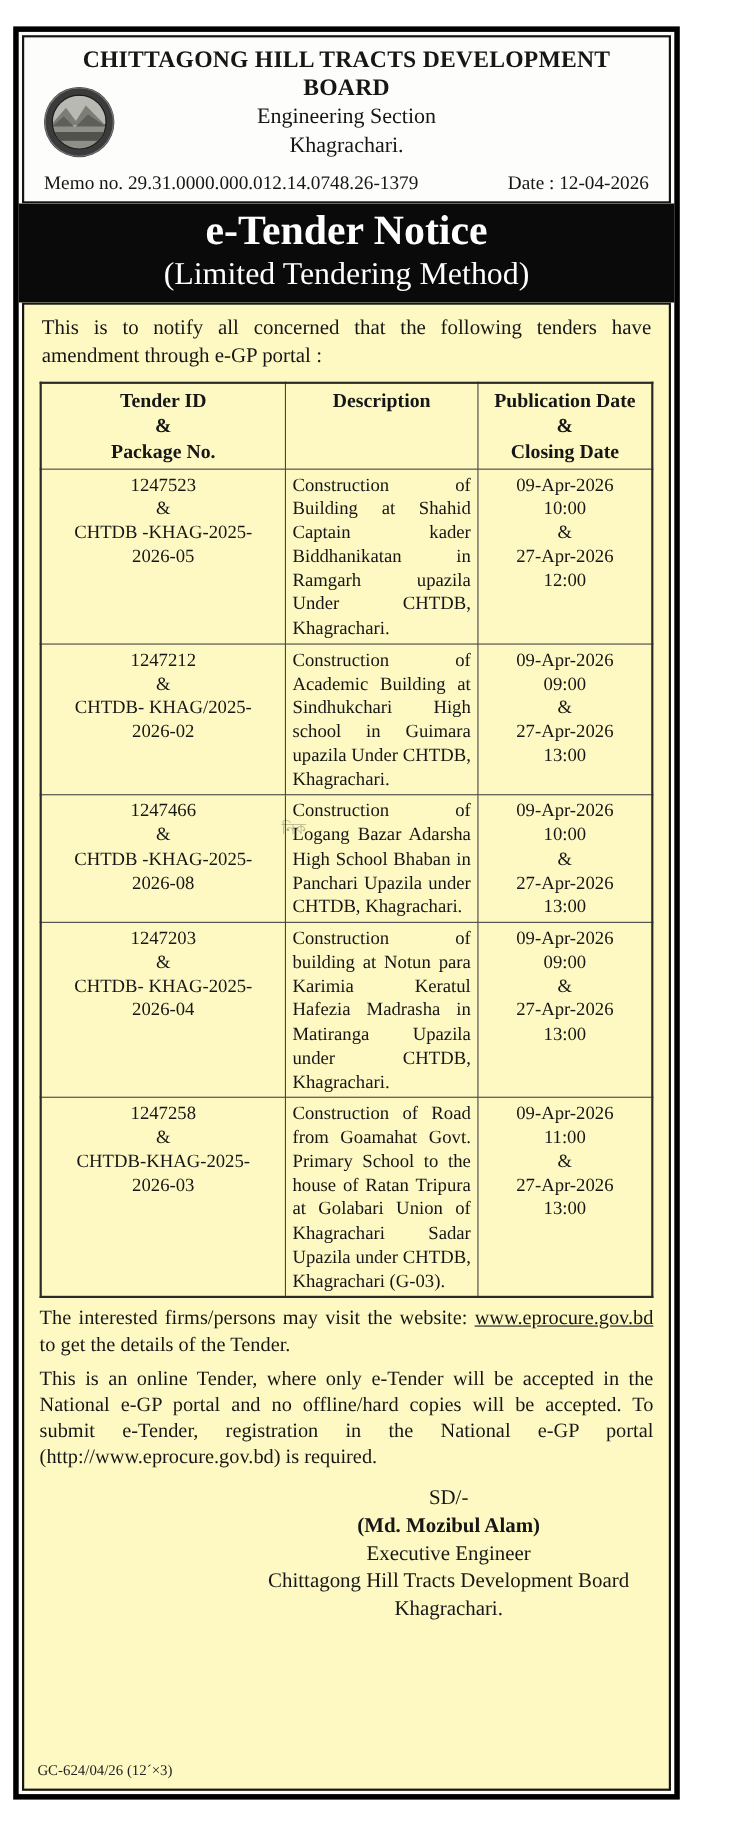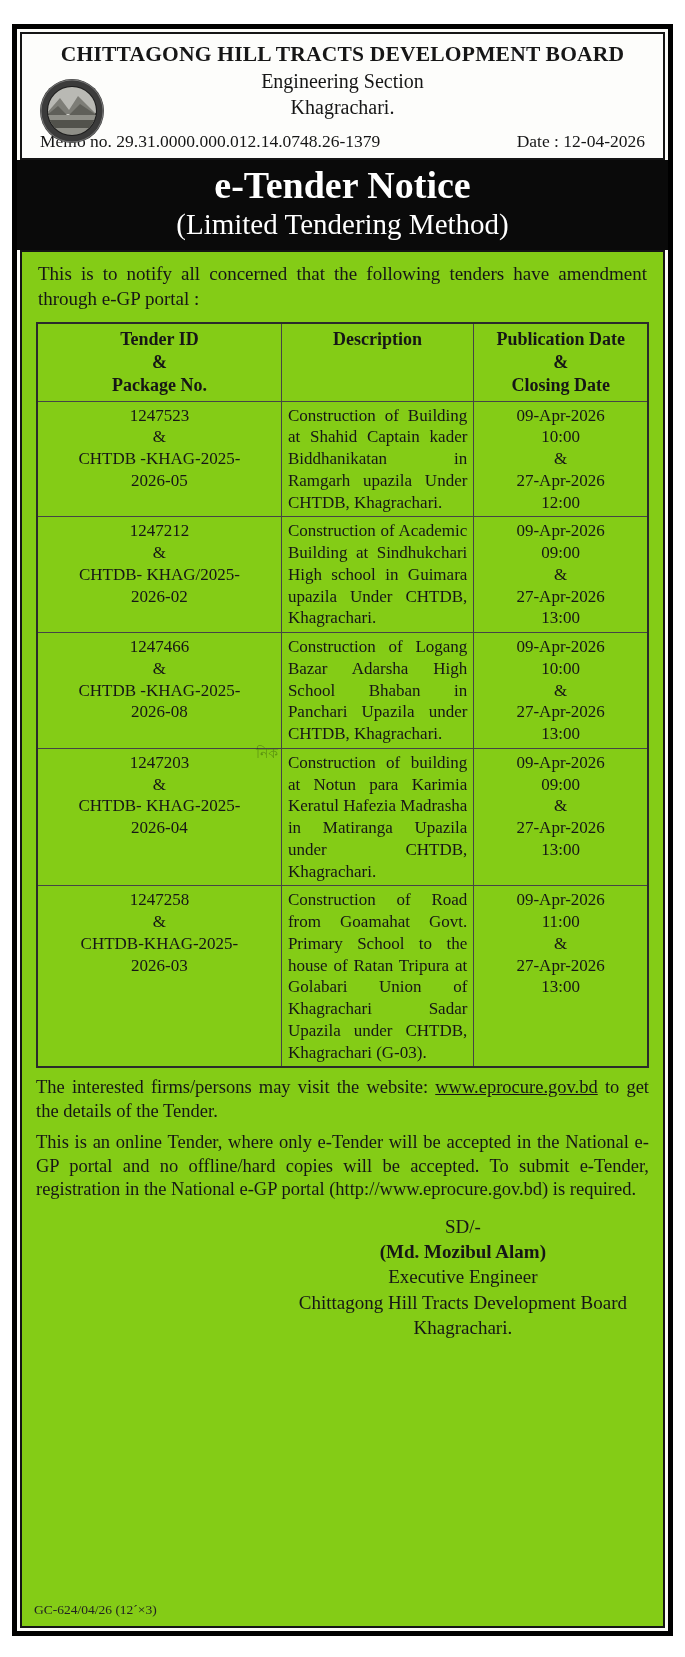--- a/index.html
+++ b/index.html
@@ -2,40 +2,40 @@
 <html><head>
 <meta charset="utf-8">
 <style>
   html,body{margin:0;padding:0;}
   body{
     width:685px;height:1657px;position:relative;background:#ffffff;
     font-family:"Liberation Serif", serif;color:#161616;overflow:hidden;
   }
   .sheet{position:absolute;inset:0;background:#ffffff;overflow:hidden;}
   .outer{
-    position:absolute;left:12px;top:24px;width:661px;height:1612px;
+    position:absolute;left:12px;top:24px;width:606px;height:1612px;
     border:5px solid #000;box-sizing:border-box;background:#fcfcf9;
     padding:3px;display:flex;flex-direction:column;
   }
   .header-box{
     position:relative;border:2px solid #151515;background:#fdfdfb;
     padding:8px 16px 6px;
   }
   .org-title{font-size:21.5px;font-weight:bold;text-align:center;letter-spacing:.2px;}
   .hline{font-size:20px;text-align:center;margin-top:3px;}
   .seal{position:absolute;left:16px;top:42px;width:68px;height:70px;}
   .memo-row{display:flex;justify-content:space-between;font-size:17.5px;margin-top:12px;padding:0 2px;}
   .banner{
     margin:0 -3px;background:#0a0a0a;color:#ffffff;text-align:center;
     padding:5px 0 9px;
   }
   .banner-title{font-size:38px;font-weight:bold;line-height:1.1;}
   .banner-sub{font-size:29px;font-weight:normal;line-height:1.15;margin-top:1px;}
   .content-box{
-    position:relative;flex:1;border:2px solid #151515;background:#84cc16;
+    position:relative;flex:1;border:2px solid #151515;background:#fef9c3;
     padding:6px 14px 28px;box-sizing:border-box;overflow:hidden;
     display:flex;flex-direction:column;
   }
   .intro{font-size:19px;line-height:1.3;text-align:justify;margin:4px 2px 10px;}
   table.tenders{border-collapse:collapse;width:100%;border:2px solid #2b2b2b;}
   table.tenders th,table.tenders td{
     border:1.5px solid #454545;vertical-align:top;
   }
   table.tenders th{font-size:18px;font-weight:bold;line-height:1.28;padding:4px 4px;text-align:center;}
   td.c1{width:40%;text-align:center;font-size:17px;line-height:1.28;padding:3px 4px;}

